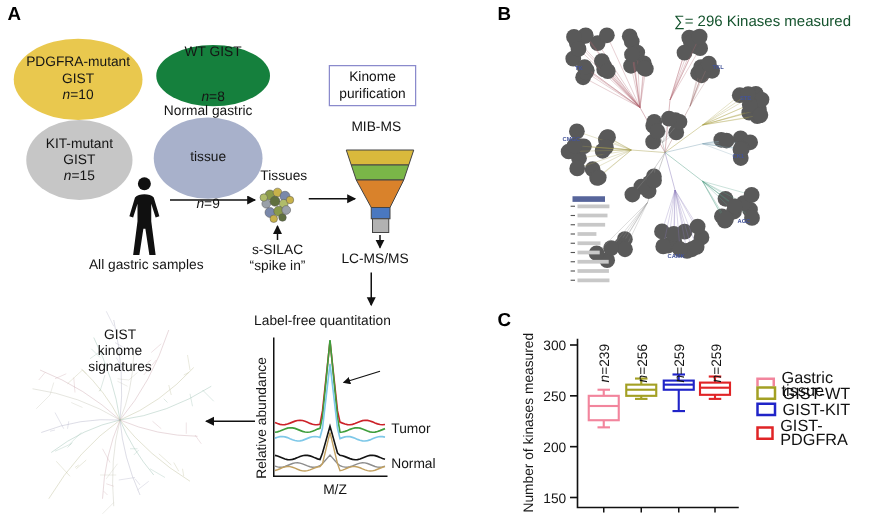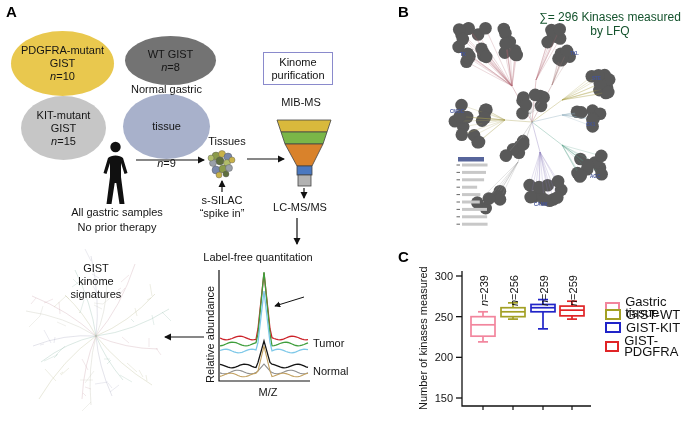--- a/index.html
+++ b/index.html
@@ -487,40 +487,39 @@
   </svg>
 
   <div class="plabel" style="left:6px;top:3px">A</div>
 
   <div class="ellipse" style="left: 11px; top: 31px; width: 103px; height: 65px; background: rgb(233, 200, 78);">
     <div>PDGFRA-mutant</div>
     <div>GIST</div>
     <div><i>n</i><span>=10</span></div>
   </div>
 
-  <div class="ellipse" style="left: 125px; top: 36px; width: 91px; height: 49px; background: #737373;">
+  <div class="ellipse" style="left: 125px; top: 36px; width: 91px; height: 49px; background: #15803d; justify-content: space-between;">
     <div>WT GIST</div>
     <div><i>n</i><span>=8</span></div>
   </div>
 
   <div class="ellipse" style="left: 21px; top: 96px; width: 85px; height: 64px; background: rgb(198, 198, 198);">
     <div>KIT-mutant</div>
     <div>GIST</div>
     <div><i>n</i><span>=15</span></div>
   </div>
 
   <div class="ellipse" style="left: 123px; top: 94px; width: 87px; height: 65px; background: rgb(168, 177, 203); gap: 24px;">
     <div>Normal gastric</div>
     <div>tissue</div>
     <div><i>n</i><span>=9</span></div>
   </div>
 
   <div class="t c" style="left:117px;top:205px">
     <div style="line-height:15px">All gastric samples</div>
-    <div style="line-height:15px">No prior therapy</div>
   </div>
 
   <div class="t c" style="left:227px;top:135px">Tissues</div>
 
   <div class="t c" style="left:222px;top:194px">
     <div>s-SILAC</div>
     <div>“spike in”</div>
   </div>
 
   <div class="bbox kpbox" style="left:263px;top:52px;width:68px;height:31px">
@@ -542,21 +541,20 @@
   <div class="t c" style="left:96px;top:262px">
     <div>GIST</div>
     <div>kinome</div>
     <div>signatures</div>
   </div>
 
 
   <div class="plabel" style="left:398px;top:3px">B</div>
   <div class="title-b" style="left:520px;top:10px;width:180px">
     <div>∑= 296 Kinases measured</div>
-    <div>by LFQ</div>
   </div>
 
   <div class="plabel" style="left:398px;top:248px">C</div>
   <div class="t rot" style="left:417px;top:410px">Number of kinases measured</div>
 
   <div class="legend-item" style="left:605px;top:296px">
     <span class="swatch" style="border-color: rgb(242, 133, 157);"></span>
     <span>Gastric tissue</span>
   </div>
   <div class="legend-item" style="left:605px;top:309px">

